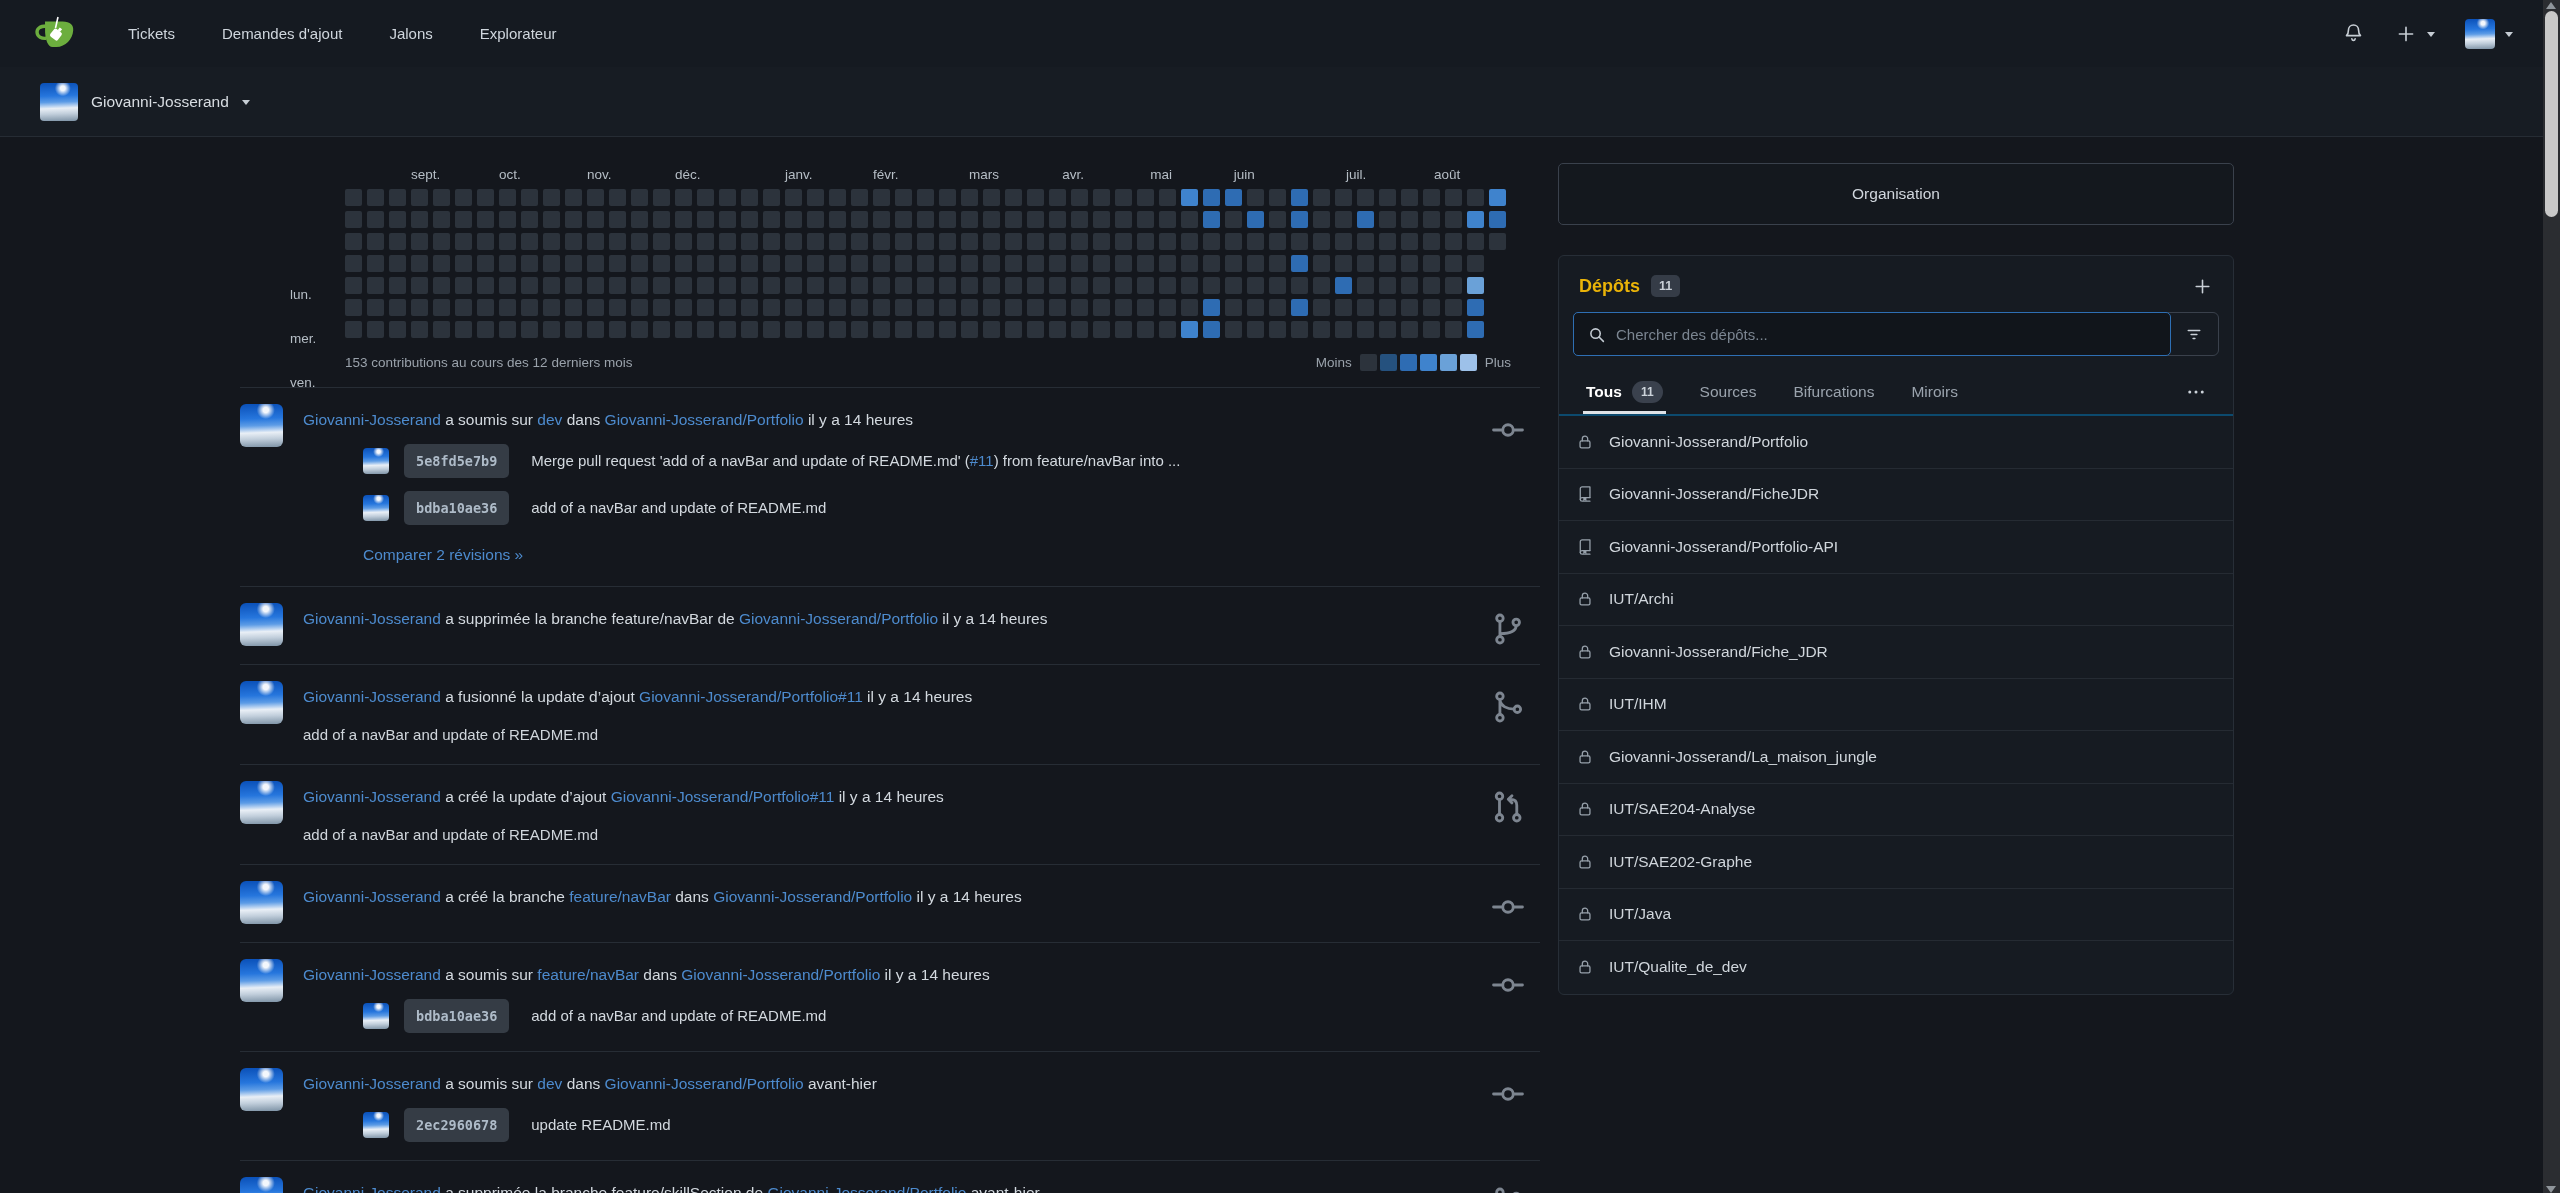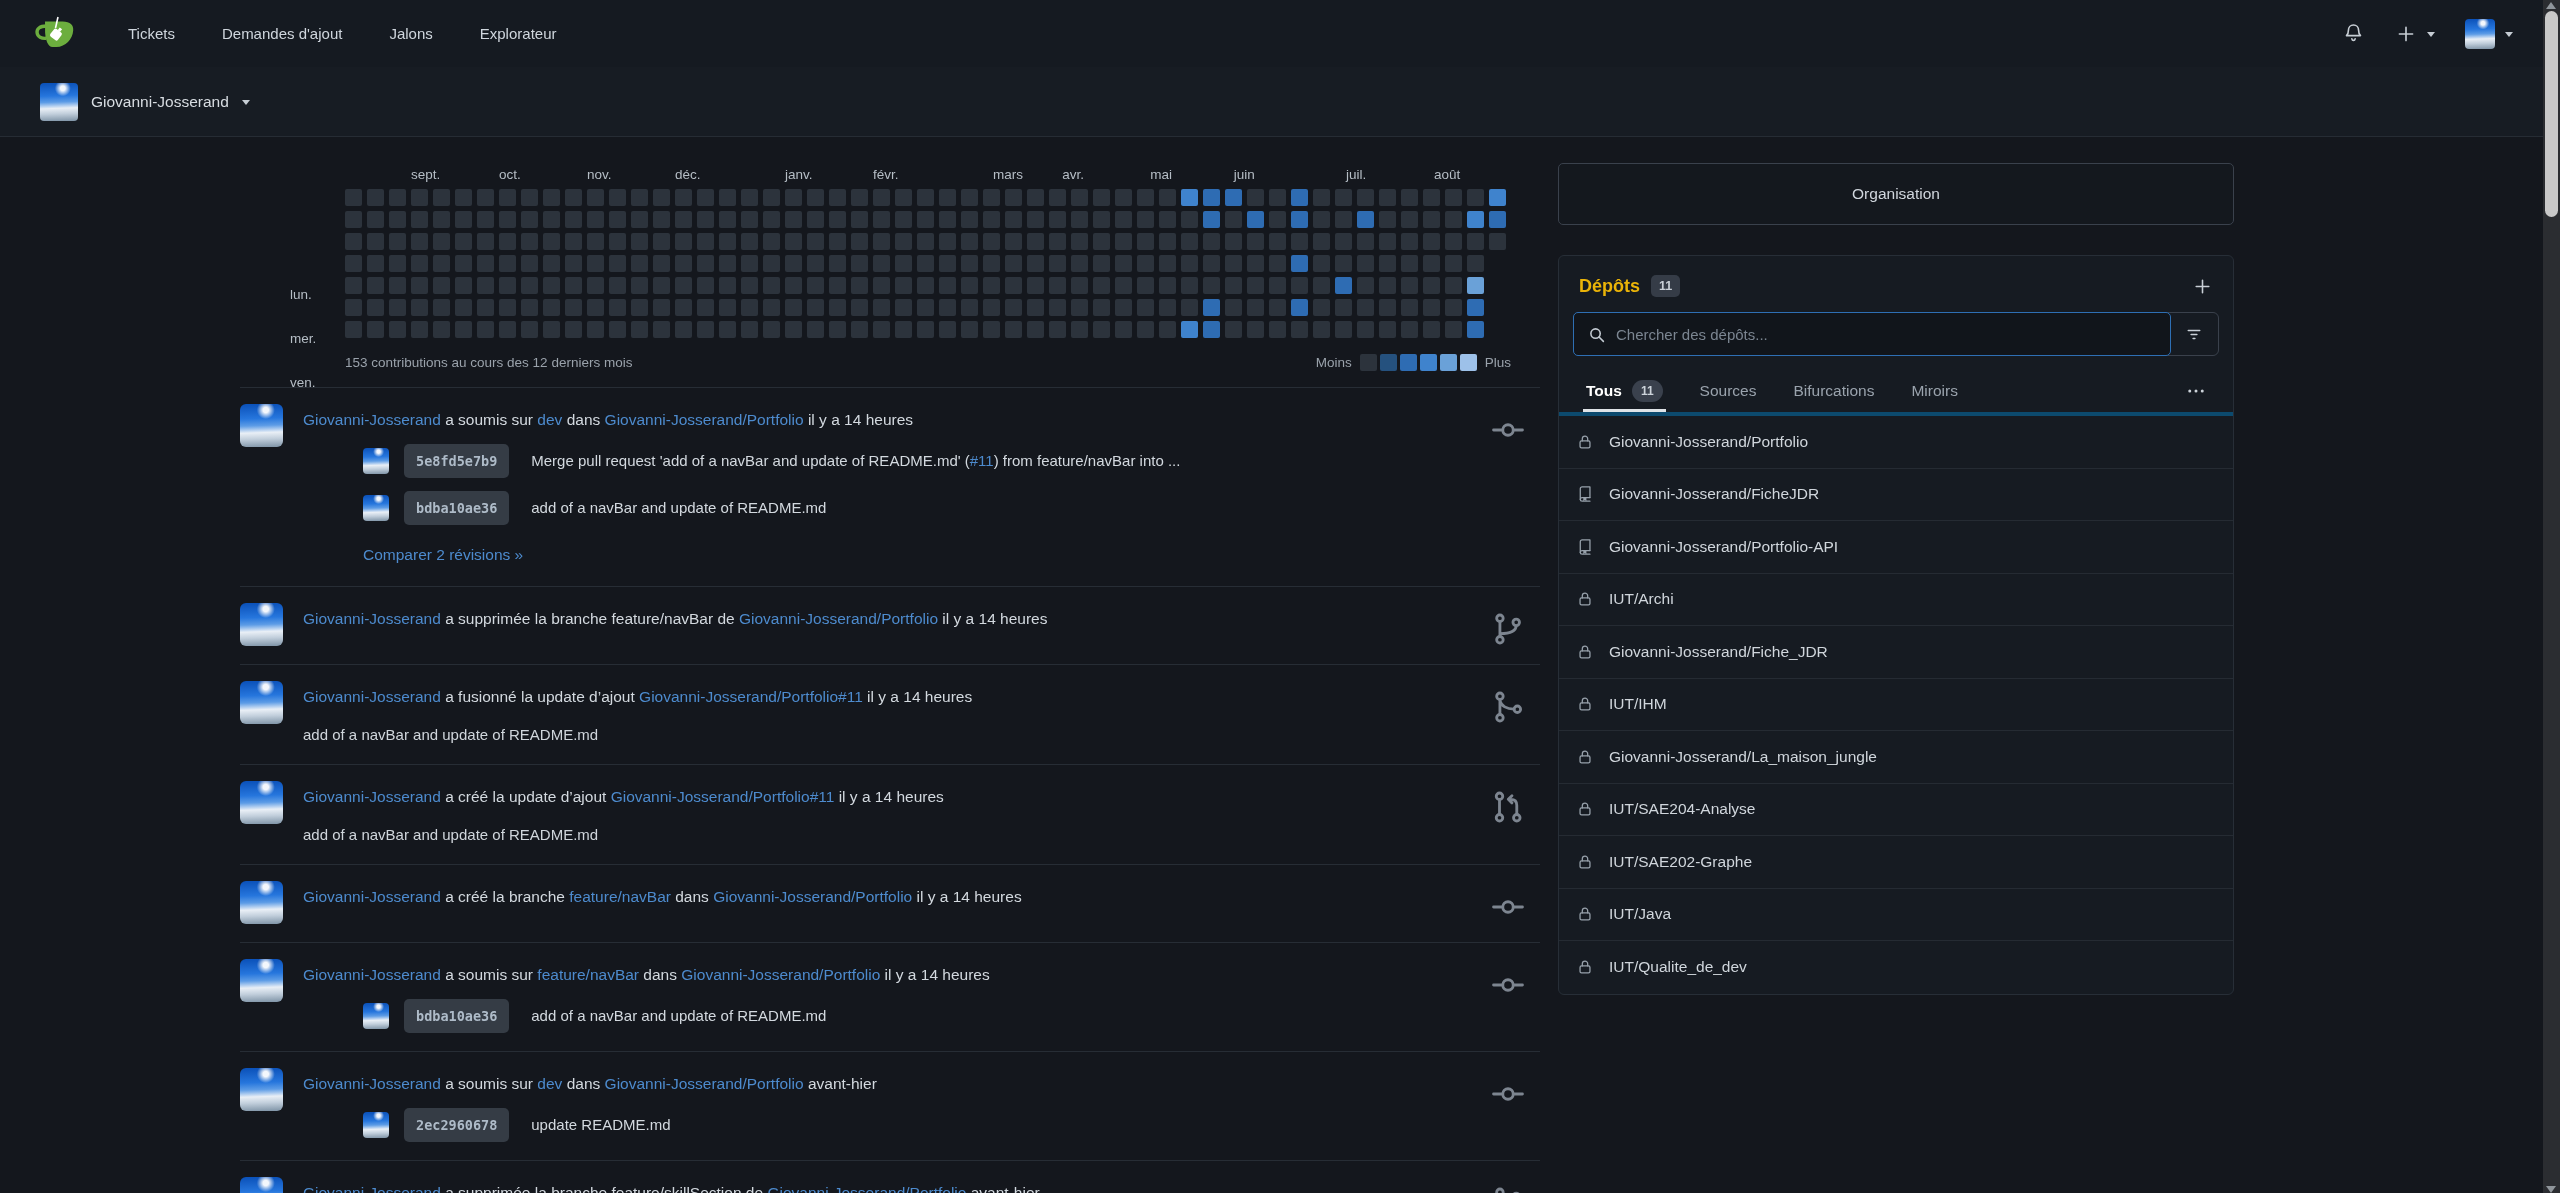--- a/index.html
+++ b/index.html
@@ -78,21 +78,21 @@
   .count-badge { margin-left:11px; background:#353c47; color:#c9d0d7; font-size:12.5px; font-weight:700; padding:4px 8px; border-radius:5px; }
   .plus-btn { margin-left:auto; color:#c9d0d7; cursor:pointer; display:flex; }
 
   .search-row { padding:2px 14px 10px; }
   .search-wrap { display:flex; height:44px; border:1px solid #3a414c; border-radius:6px; }
   .search-box { flex:1; display:flex; align-items:center; gap:10px; border:1px solid #2e6fb4; border-radius:5px; margin:-1px; padding:0 13px; background:#11151b; color:#c3cad2; }
   .search-box input { flex:1; background:transparent; border:none; outline:none; color:#d3d9df; font-size:15px; font-family:inherit; }
   .search-box input::placeholder { color:#7b8591; }
   .filter-btn { width:48px; display:flex; align-items:center; justify-content:center; background:transparent; border:none; color:#c9d0d7; cursor:pointer; }
 
-  .filter-tabs { display:flex; align-items:center; gap:37px; padding:4px 27px 0; height:50px; border-bottom:4px solid #0c4a6e; font-size:15.5px; color:#9aa3ad; }
+  .filter-tabs { display:flex; align-items:center; gap:37px; padding:4px 27px 0; height:50px; border-bottom:2px solid #0c4a6e; font-size:15.5px; color:#9aa3ad; }
   .ft { position:relative; display:flex; align-items:center; gap:10px; height:100%; cursor:pointer; }
   .ft.active { color:#fff; font-weight:700; }
   .ft.active::after { content:""; position:absolute; left:-3px; right:-3px; bottom:0; height:3px; background:#dfe3e7; }
   .pill { background:#3a414d; color:#ccd3da; font-size:12px; font-weight:700; padding:4px 9px; border-radius:999px; }
   .ft-more { margin-left:auto; color:#ccd3da; cursor:pointer; display:flex; }
 
   .repo-row { display:flex; align-items:center; gap:15px; height:52.5px; padding:0 17px; border-bottom:1px solid #252b33; font-size:15.5px; color:#d0d6dc; cursor:pointer; }
   .repo-row:last-child { border-bottom:none; }
   .repo-row svg { color:#97a1ab; }
 
@@ -158,21 +158,21 @@
     <section class="left">
 
       <div class="heatmap">
         <div class="hm-months" id="hm-months">
             <span style="left:66px">sept.</span>
             <span style="left:154px">oct.</span>
             <span style="left:242px">nov.</span>
             <span style="left:330px">déc.</span>
             <span style="left:440px">janv.</span>
             <span style="left:528px">févr.</span>
-            <span style="left:648px">mars</span>
+            <span style="left:624px">mars</span>
             <span style="left:717.2px">avr.</span>
             <span style="left:805.2px">mai</span>
             <span style="left:888.8px">juin</span>
             <span style="left:1001px">juil.</span>
             <span style="left:1089px">août</span>
           </div>
         <div class="hm-body">
           <div class="hm-days" id="hm-days">
               <span style="top:23px">lun.</span>
               <span style="top:67px">mer.</span>

